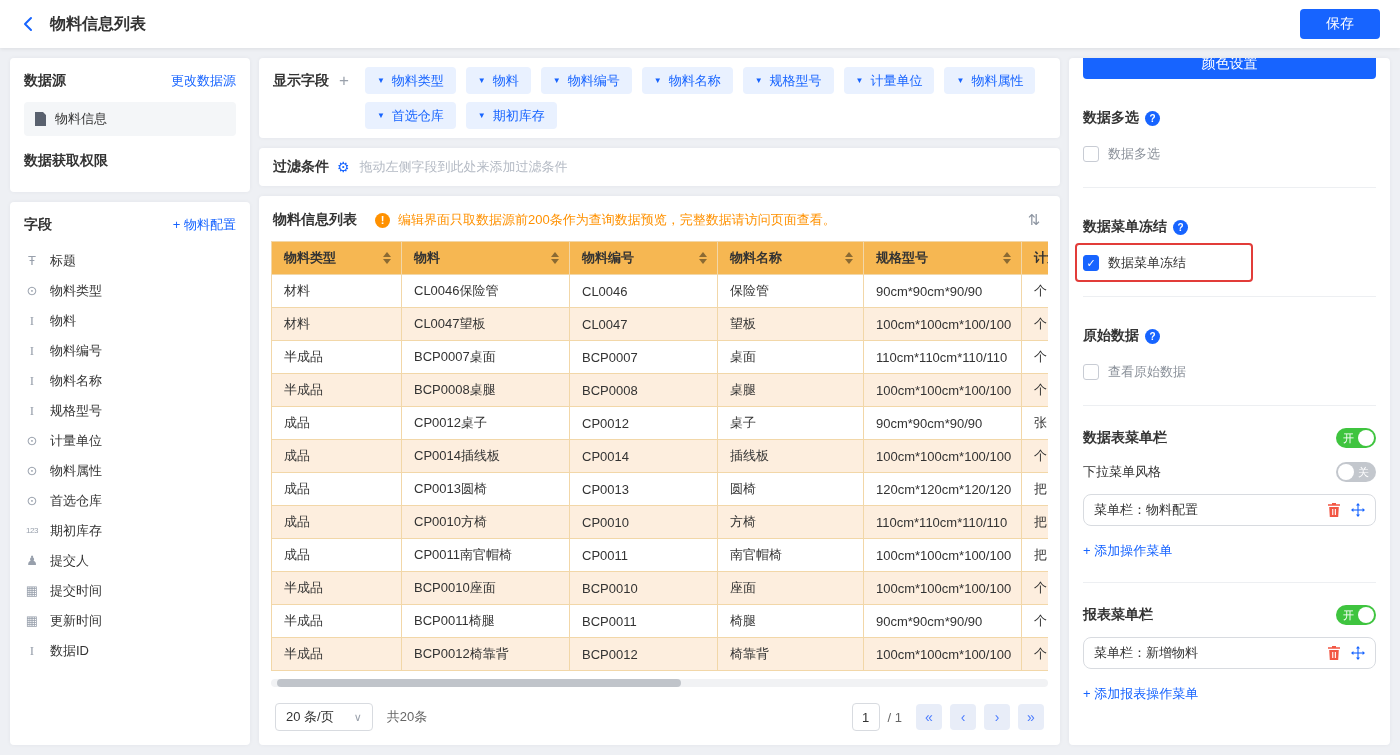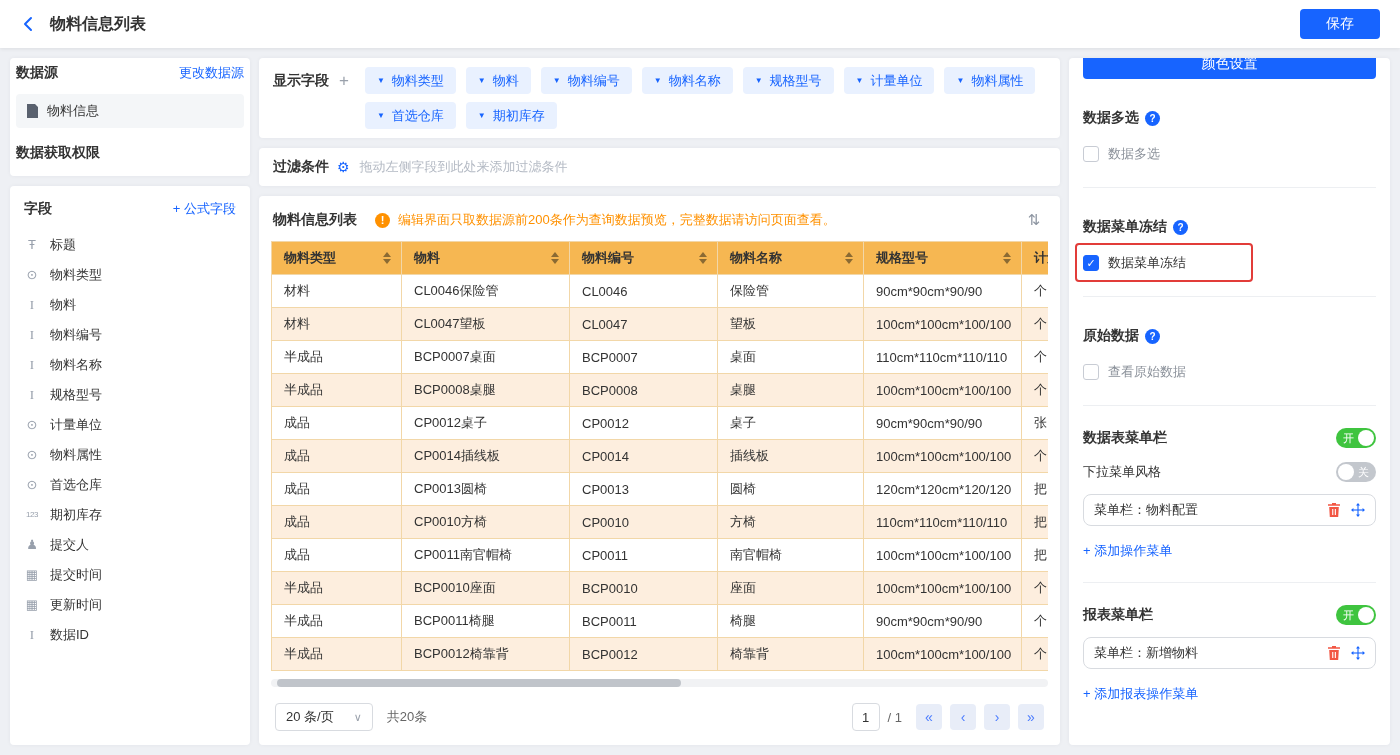--- a/index.html
+++ b/index.html
@@ -7,21 +7,21 @@
   body{font-family:"Liberation Sans","DejaVu Sans",sans-serif;font-size:13px;color:#333;background:#eef0f4;overflow:hidden}
   .topbar{height:48px;background:#fff;display:flex;align-items:center;justify-content:space-between;padding:0 20px;box-shadow:0 1px 4px rgba(0,0,0,.08);position:relative;z-index:5}
   .tb-left{display:flex;align-items:center;gap:12px}
   .page-title{font-size:16px;font-weight:bold}
   .btn-primary{background:#1764ff;color:#fff;border:none;border-radius:4px;font-size:13px;cursor:pointer;font-family:inherit}
   .save{width:80px;height:30px;font-size:14px}
   .content{display:flex;gap:9px;padding:10px;height:707px}
   .card{background:#fff;border-radius:4px;box-shadow:0 0 4px rgba(31,45,61,.05)}
   
   .left-col{width:240px;display:flex;flex-direction:column;gap:10px;flex:none}
-  .ds-card{padding:6px;flex:none}
+  .ds-card{padding:14px;flex:none}
   .fields-card{flex:1;padding:14px;overflow:hidden}
   .card-head{display:flex;justify-content:space-between;align-items:center;margin-bottom:12px}
   .card-title{font-weight:bold;font-size:14px;color:#333}
   .link{color:#1764ff;cursor:pointer;font-size:13px;text-decoration:none}
   .ds-item{display:flex;align-items:center;gap:8px;background:#f4f6f8;border-radius:4px;height:34px;padding:0 10px;margin-bottom:16px;cursor:pointer}
   .sec{margin-bottom:8px}
   .block{width:100%;height:34px;font-size:14px}
   .field-list{display:flex;flex-direction:column}
   .field-item{display:flex;align-items:center;gap:10px;height:30px;cursor:pointer}
   .f-icon{width:16px;color:#98a0ac;font-size:13px;text-align:center;flex:none;line-height:16px}
@@ -121,21 +121,21 @@
               </svg>
           </span>
           <span data-name="datasource-item-label">物料信息</span>
         </div>
         <div class="card-title sec" data-name="permission-title">数据获取权限</div>
       </section>
 
       <section class="card fields-card" data-name="fields-panel">
         <div class="card-head">
           <span class="card-title" data-name="fields-title">字段</span>
-          <a class="link" data-name="add-formula-field-link">+ 公式字段</a>
+          <a class="link" data-name="add-formula-field-link">+ 物料配置</a>
         </div>
         <div class="field-list" data-name="field-list">
           <div class="field-item" data-name="field-item">
               <span class="f-icon" data-name="title-field-icon">Ŧ</span>
               <span data-name="field-item-label">标题</span>
             </div>
             <div class="field-item" data-name="field-item">
               <span class="f-icon" data-name="select-field-icon">⊙</span>
               <span data-name="field-item-label">物料类型</span>
             </div>

